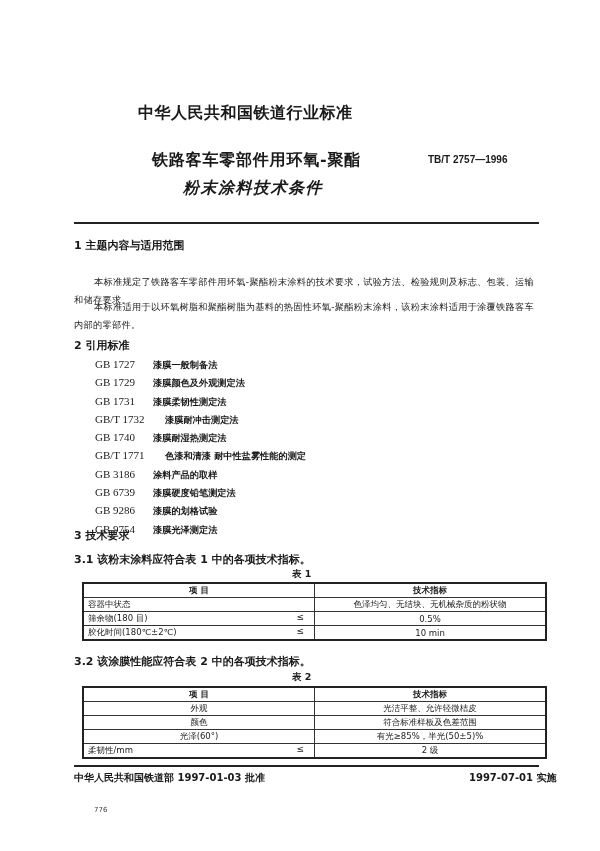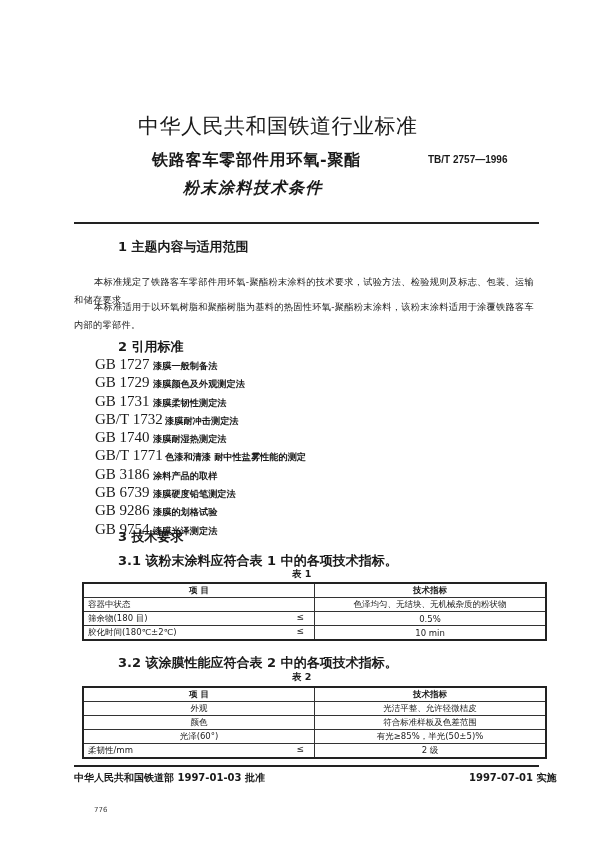--- a/index.html
+++ b/index.html
@@ -2,30 +2,30 @@
 <html><head>
 <meta charset="utf-8">
 <style>
   html, body { margin: 0; padding: 0; background: #ffffff; }
   body {
     width: 600px; height: 851px; position: relative; overflow: hidden;
     font-family: "DejaVu Sans", "Liberation Sans", sans-serif;
     color: #1a1a1a;
   }
   .abs { position: absolute; white-space: nowrap; }
-  .org-title { left: 138px; top: 112px; font-size: 21px; font-weight: normal; letter-spacing: 0.5px; }
+  .org-title { left: 138px; top: 103px; font-size: 16px; font-weight: bold; letter-spacing: 0.5px; }
   .doc-title-1 { left: 152px; top: 150px; font-size: 16px; font-weight: bold; letter-spacing: 0.8px; }
   .doc-title-2 { left: 183px; top: 178px; font-size: 16px; font-weight: bold; letter-spacing: 1.5px; font-style: italic; }
   .std-code { left: 428px; top: 154px; font-size: 10px; font-weight: bold; font-family: "Liberation Sans", sans-serif; }
   .hr-top { left: 74px; top: 222px; width: 465px; height: 2px; background: #222; }
-  .sec { font-size: 13px; font-weight: bold; margin-left: 44px; }
+  .sec { font-size: 11px; font-weight: bold; }
   .para { position: absolute; left: 74px; width: 466px; font-size: 9.2px; line-height: 18px; text-indent: 20px; white-space: normal; letter-spacing: 0.3px; }
   .ref-list { position: absolute; left: 95px; top: 355px; font-size: 9.2px; }
   .ref-item { height: 18.3px; line-height: 18.3px; white-space: nowrap; }
-  .ref-code { font-family: "Liberation Serif", serif; font-size: 15px; display: inline-block; }
+  .ref-code { font-family: "Liberation Serif", serif; font-size: 11px; display: inline-block; }
   .ref-name { font-weight: bold; margin-left: 10px; }
   .caption { font-size: 9.5px; font-weight: bold; }
   table.spec { position: absolute; left: 74px; width: 465px; border-collapse: collapse; font-size: 8.5px; }
   table.spec td, table.spec th { border: 1px solid #333; height: 13px; padding: 0 4px; font-weight: normal; }
   table.spec th { font-weight: bold; text-align: center; }
   table.spec td.val { text-align: center; }
   table.spec td.item { position: relative; }
   table.spec td.item.center { text-align: center; }
   .le { position: absolute; right: 10px; top: 0; font-size: 9px; }
   table.spec { border-left: 2px solid #222; border-right: 2px solid #222; border-top: 2px solid #222; border-bottom: 2px solid #222; margin-left: 8px; }

